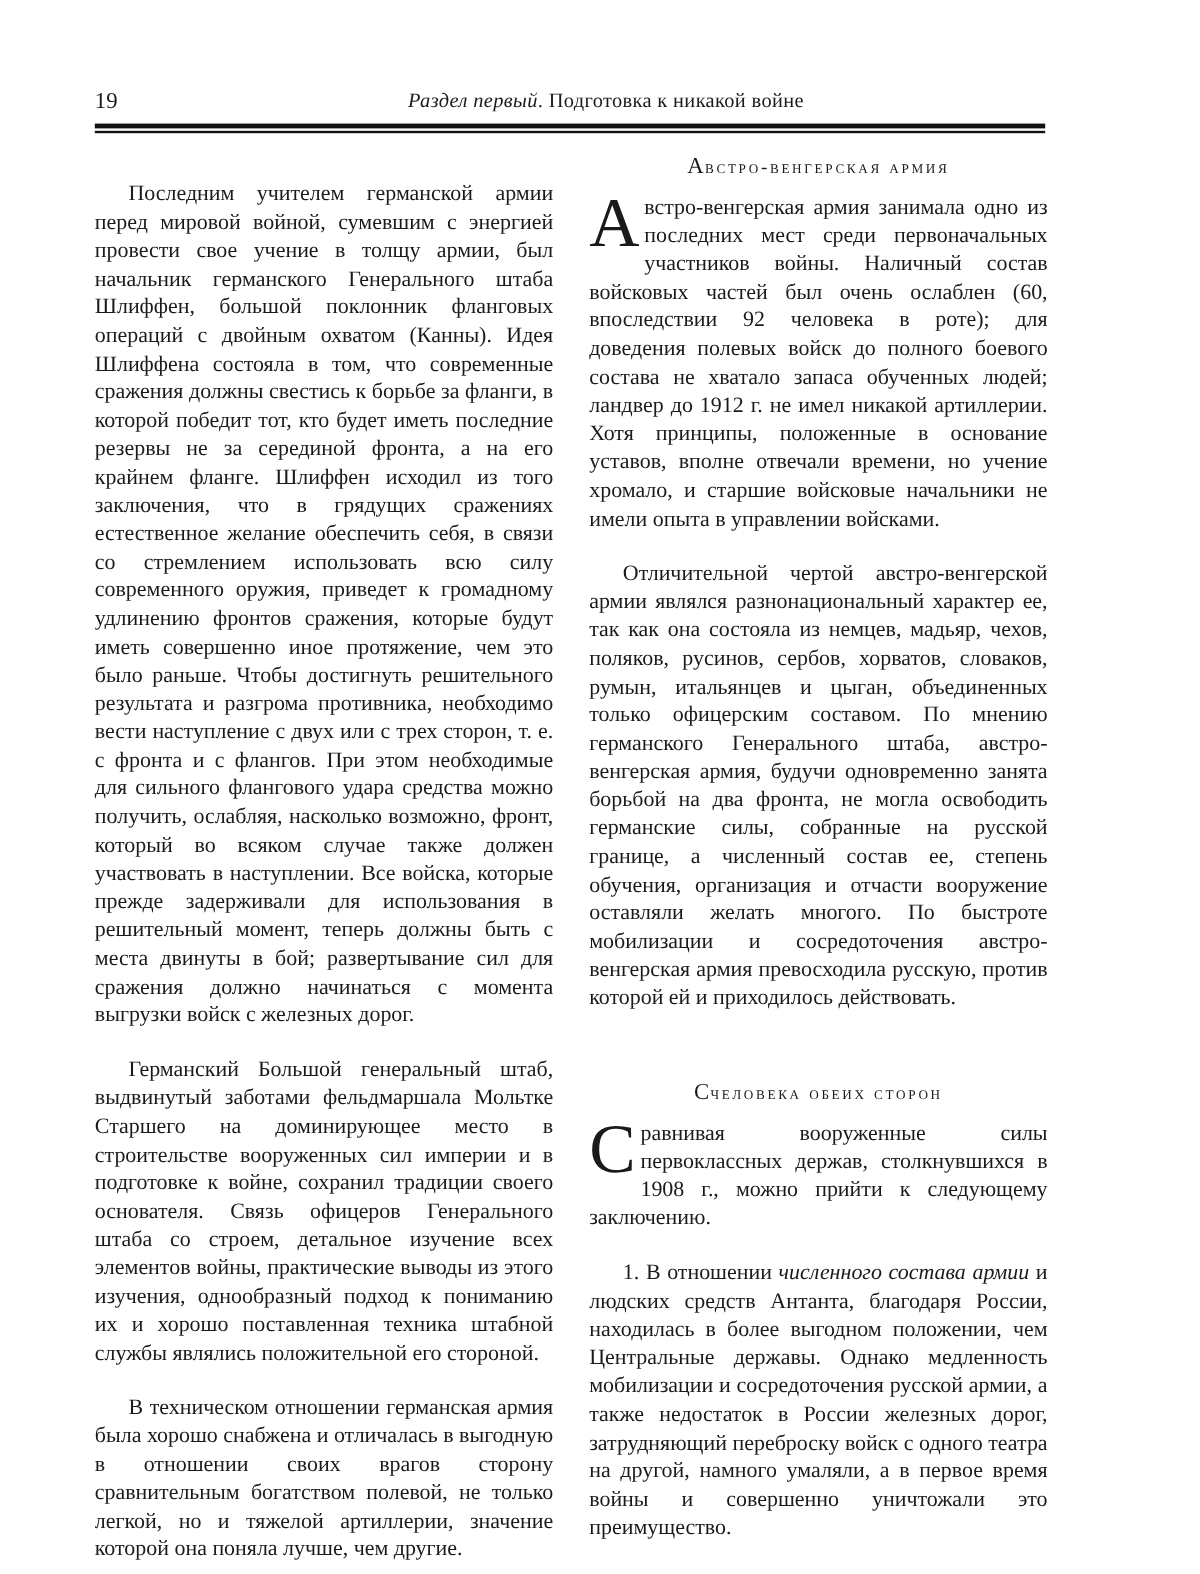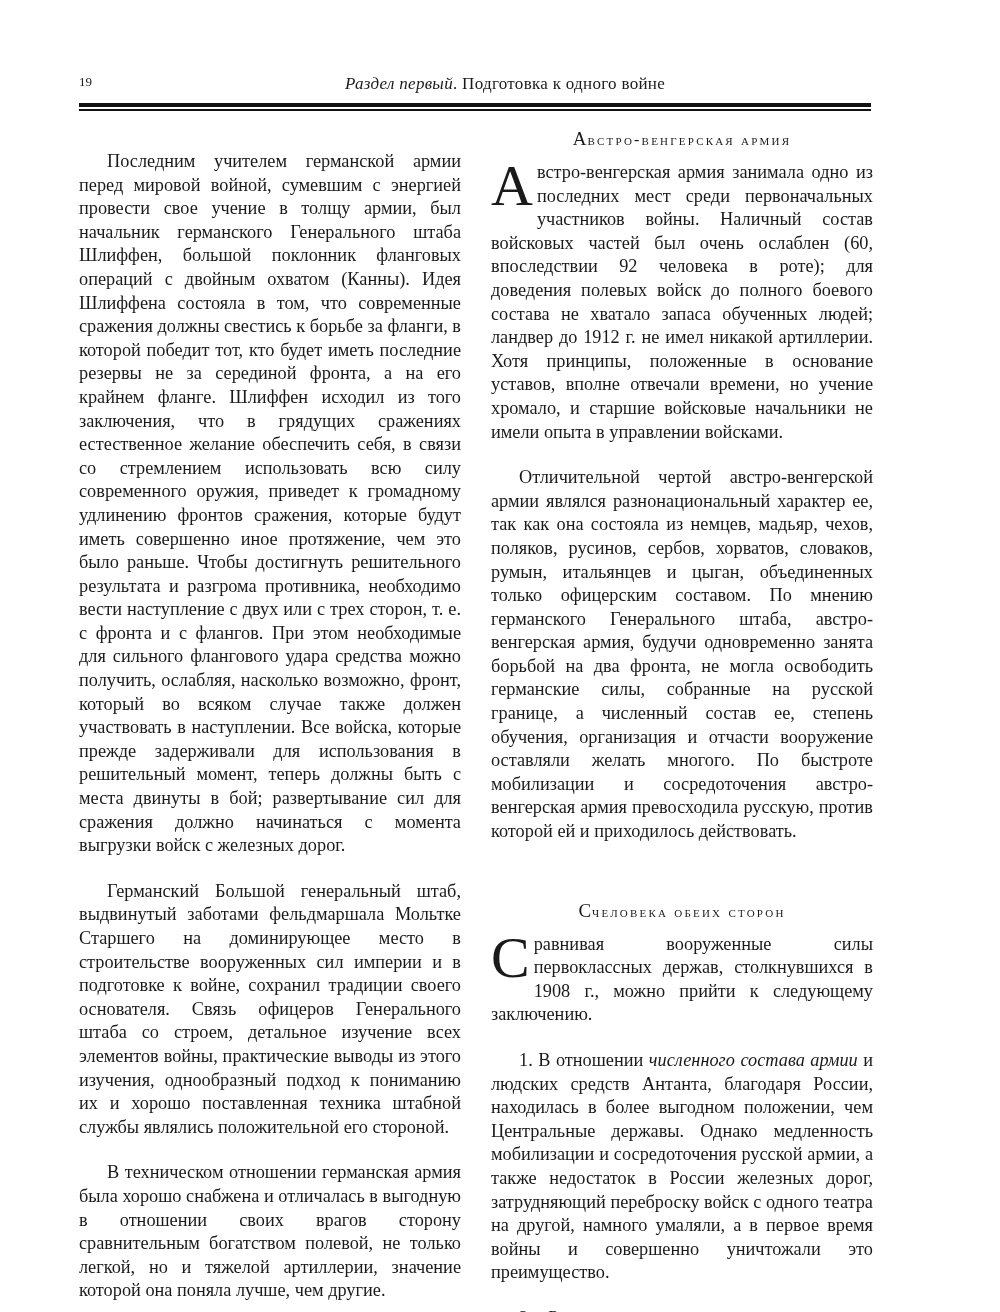--- a/index.html
+++ b/index.html
@@ -1,40 +1,40 @@
 <!DOCTYPE html>
 <html><head>
 <meta charset="utf-8">
 <style>
   html, body { margin:0; padding:0; background:#ffffff; }
   body { width:1000px; height:1312px; position:relative; overflow:hidden;
          font-family:"Liberation Serif", "DejaVu Serif", serif; color:#1a1a1a; }
   .header { position:absolute; left:79px; top:74px; width:792px; height:24px; }
-  .page-num { position:absolute; left:0; top:0; font-size:13px; }
+  .page-num { position:absolute; left:0; top:0; font-size:19px; }
   .running-title { position:absolute; left:0; right:0; top:0; text-align:center; font-size:17px; letter-spacing:0.3px; padding-left:60px; }
   .running-title i { }
   .rule-thick { position:absolute; left:79px; top:103px; width:792px; height:4px; background:#111; }
   .rule-thin { position:absolute; left:79px; top:109px; width:792px; height:1.5px; background:#111; }
   .col { position:absolute; top:128px; width:382px; font-size:18.3px; line-height:23.6px; text-align:justify; }
   .col-left { left:79px; }
   .col-right { left:491px; }
   p { margin:0; }
   p.indent { text-indent:28px;margin-top:22px; }
   .section-title { text-align:center; font-size:16px; letter-spacing:2.2px; font-variant:small-caps; margin:0 0 10px 0; line-height:22px; }
   .section-title .cap { font-size:19px; letter-spacing:1px; }
   .dropcap { float:left; font-size:58px; line-height:46px; margin:2px 4px 0 0; font-weight:normal; }
   .gap { height:56px; }
   em { font-style:italic; }
 </style>
 </head>
 <body>
 
 <div class="header">
   <span class="page-num">19</span>
-  <div class="running-title"><i>Раздел первый</i><span>. Подготовка к одного войне</span></div>
+  <div class="running-title"><i>Раздел первый</i><span>. Подготовка к никакой войне</span></div>
 </div>
 <div class="rule-thick"></div>
 <div class="rule-thin"></div>
 
 <div class="col col-left">
   <p class="indent">Последним учителем германской армии перед мировой войной, сумевшим с энергией провести свое учение в толщу армии, был начальник германского Генерального штаба Шлиффен, большой поклонник фланговых операций с двойным охватом (Канны). Идея Шлиффена состояла в том, что современные сражения должны свестись к борьбе за фланги, в которой победит тот, кто будет иметь последние резервы не за серединой фронта, а на его крайнем фланге. Шлиффен исходил из того заключения, что в грядущих сражениях естественное желание обеспечить себя, в связи со стремлением использовать всю силу современного оружия, приведет к громадному удлинению фронтов сражения, которые будут иметь совершенно иное протяжение, чем это было раньше. Чтобы достигнуть решительного результата и разгрома противника, необходимо вести наступление с двух или с трех сторон, т. е. с фронта и с флангов. При этом необходимые для сильного флангового удара средства можно получить, ослабляя, насколько возможно, фронт, который во всяком случае также должен участвовать в наступлении. Все войска, которые прежде задерживали для использования в решительный момент, теперь должны быть с места двинуты в бой; развертывание сил для сражения должно начинаться с момента выгрузки войск с железных дорог.</p>
   <p class="indent">Германский Большой генеральный штаб, выдвинутый заботами фельдмаршала Мольтке Старшего на доминирующее место в строительстве вооруженных сил империи и в подготовке к войне, сохранил традиции своего основателя. Связь офицеров Генерального штаба со строем, детальное изучение всех элементов войны, практические выводы из этого изучения, однообразный подход к пониманию их и хорошо поставленная техника штабной службы являлись положительной его стороной.</p>
   <p class="indent">В техническом отношении германская армия была хорошо снабжена и отличалась в выгодную в отношении своих врагов сторону сравнительным богатством полевой, не только легкой, но и тяжелой артиллерии, значение которой она поняла лучше, чем другие.</p>
 </div>
 

